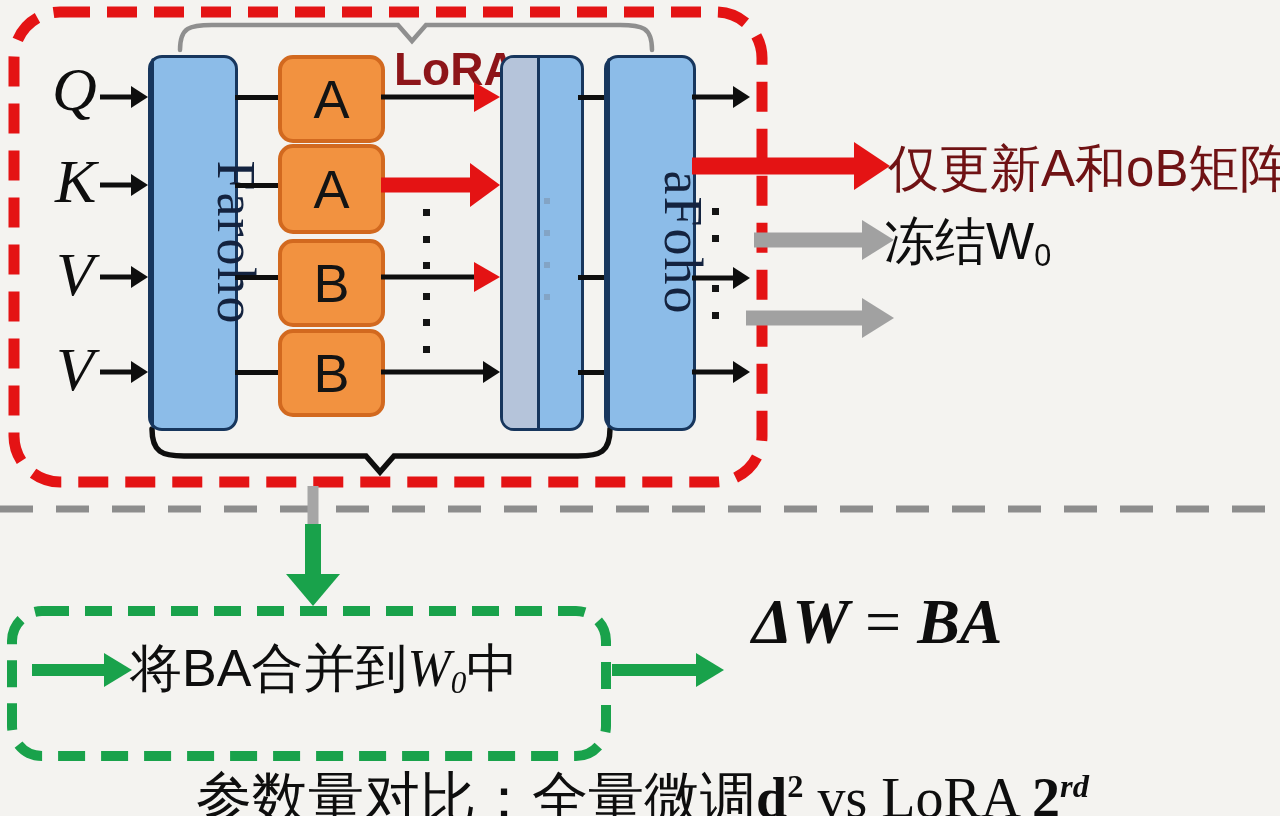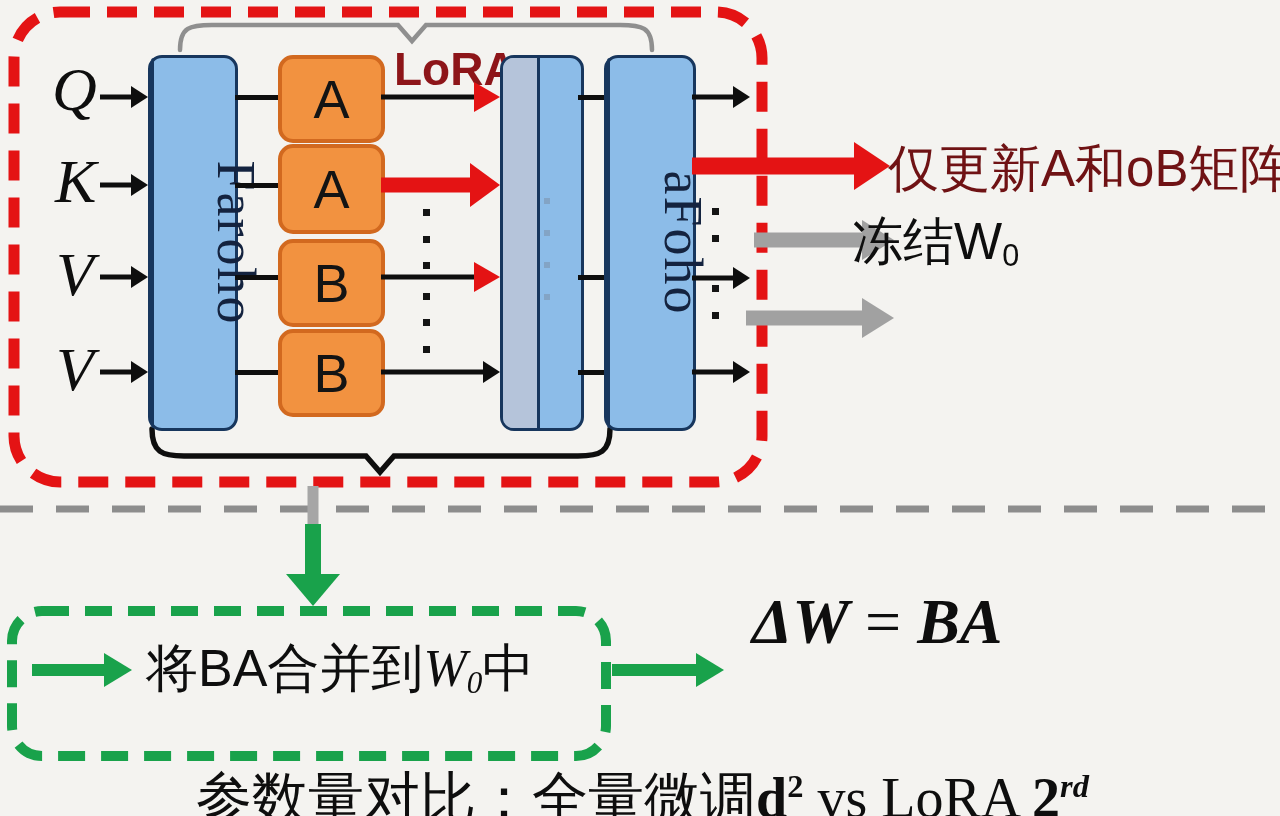--- a/index.html
+++ b/index.html
@@ -43,21 +43,21 @@
 
   .qlabel{position:absolute;font-family:"Liberation Serif",serif;font-style:italic;
           font-size:62px;line-height:1;color:#0e0e0e;}
   .lora{position:absolute;left:394px;top:42px;font-size:46px;font-weight:bold;color:#8d1519;}
 
   .note{position:absolute;font-size:51px;line-height:1;white-space:nowrap;}
   .note.red{color:#6f1214;}
   .sub0{font-size:.6em;vertical-align:-0.22em;}
   .sup{font-size:.58em;vertical-align:super;}
 
-  .mergetext{position:absolute;left:146px;top:642px;font-size:52px;line-height:1;white-space:nowrap;}
+  .mergetext{position:absolute;left:130px;top:642px;font-size:52px;line-height:1;white-space:nowrap;}
   .serifW{font-family:"Liberation Serif",serif;font-style:italic;}
 
   .formula{position:absolute;font-family:"Liberation Serif",serif;font-size:64px;line-height:1;white-space:nowrap;color:#0e0e0e;margin-top:28px;}
   .bi{font-weight:bold;font-style:italic;}
   .it{font-style:italic;}
 
   .footer{position:absolute;left:196px;top:764px;font-size:56px;line-height:1.2;white-space:nowrap;
           font-family:"Liberation Serif",serif;color:#0e0e0e;}
   .cjk{font-family:"Liberation Sans",sans-serif;}
   .b{font-weight:bold;}
@@ -197,21 +197,21 @@
       <i class="s"></i>
       <i class="h"></i>
     </div>
 
   <div class="dot" style="left:712px;top:208px"></div>
   <div class="dot" style="left:712px;top:235px"></div>
   <div class="dot" style="left:712px;top:285px"></div>
   <div class="dot" style="left:712px;top:312px"></div>
 
   <div class="note red" style="left:888px;top:143px">仅更新A和oB矩阵</div>
-  <div class="note" style="left:852px;top:216px">
+  <div class="note" style="left:884px;top:216px">
     <span>冻结W</span><span class="sub0">0</span>
   </div>
 
   <div class="arr green" style="left:32px;top:645px;width:100px">
       <i class="s"></i>
       <i class="h"></i>
     </div>
   <div class="mergetext">
     <span class="cjk">将BA合并到</span><span class="serifW">W</span><span class="sub0 serifW">0</span><span class="cjk">中</span>
   </div>

